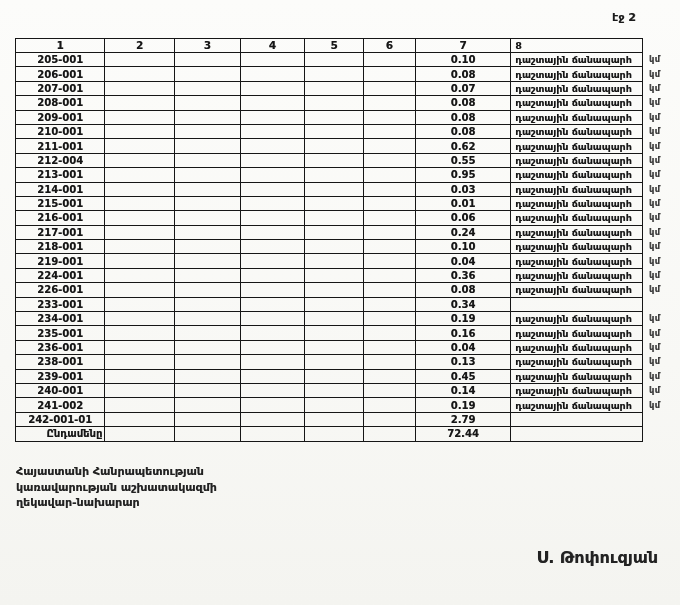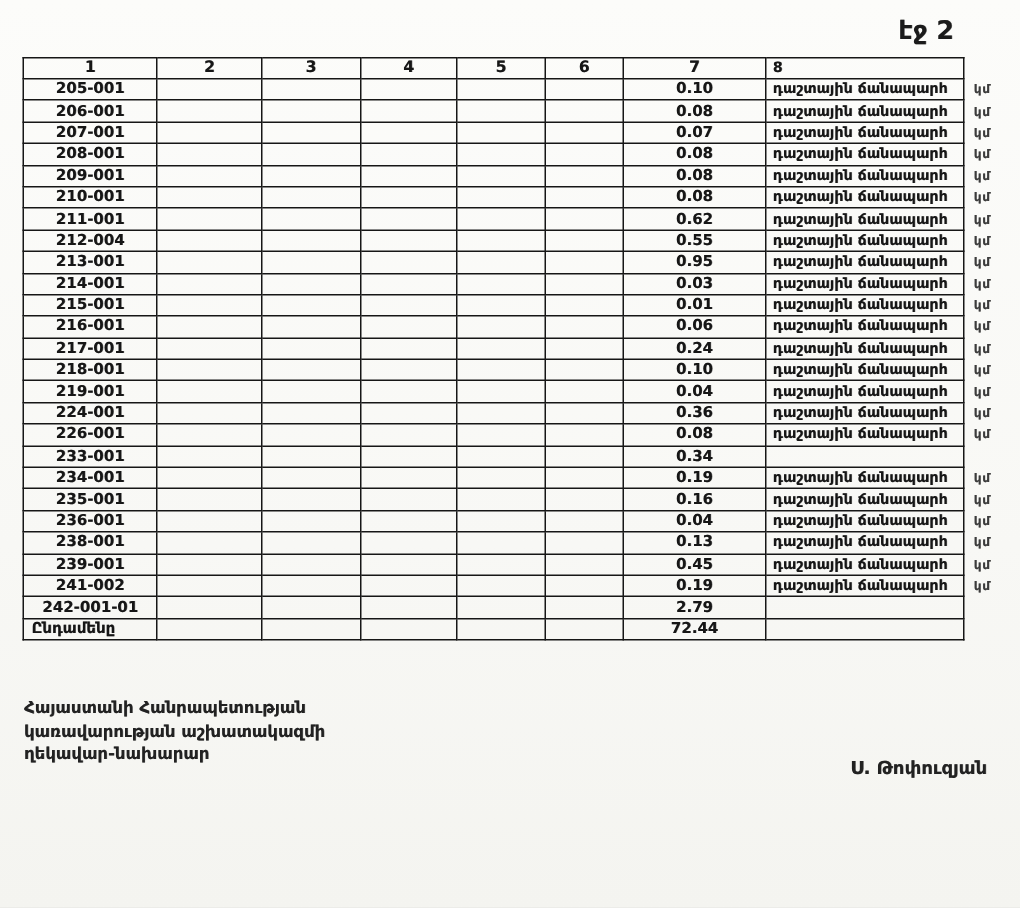--- a/index.html
+++ b/index.html
@@ -16,21 +16,21 @@
     height: 605px;
     background: linear-gradient(180deg, #fcfcfa 0%, #f8f8f5 60%, #f4f4f0 100%);
     font-family: "DejaVu Sans", sans-serif;
     color: #1b1b1b;
     text-shadow: 0.3px 0.3px 0.4px rgba(25,25,25,0.55);
   }
   .page-num {
     position: absolute;
     top: 11px;
     right: 44px;
-    font-size: 17px;
+    font-size: 11px;
     font-weight: 700;
   }
   table.grid {
     position: absolute;
     left: 15px;
     top: 38px;
     border-collapse: collapse;
     table-layout: fixed;
   }
   .grid th, .grid td {
@@ -57,35 +57,35 @@
     border: none;
     width: 30px;
     background: transparent;
     font-size: 8px;
     font-weight: 700;
     color: #3c3c3c;
     text-align: left;
     padding-left: 6px;
     letter-spacing: 0.5px;
   }
-  .grid tr.total td:nth-child(1) { text-align: left; padding-left: 5px; }
+  .grid tr.total td:nth-child(1) { text-align: right; padding-left: 5px; }
   .org {
     position: absolute;
     left: 16px;
     top: 464px;
     font-size: 11px;
     font-weight: 700;
     line-height: 15.5px;
     color: #222;
   }
   .sig {
     position: absolute;
     right: 22px;
-    top: 505px;
-    font-size: 12px;
+    top: 548px;
+    font-size: 16px;
     font-weight: 700;
     color: #222;
   }
 </style>
 </head>
 <body>
 
 <div class="page">
 
   <div class="page-num">էջ 2</div>
@@ -352,20 +352,31 @@
           <td></td>
           <td></td>
           <td></td>
           <td></td>
           <td></td>
           <td>0.45</td>
           <td>դաշտային ճանապարհ</td>
           <td class="margin-cell">կմ</td>
         </tr>
         <tr>
+          <td>240-001</td>
+          <td></td>
+          <td></td>
+          <td></td>
+          <td></td>
+          <td></td>
+          <td>0.14</td>
+          <td>դաշտային ճանապարհ</td>
+          <td class="margin-cell">կմ</td>
+        </tr>
+        <tr>
           <td>241-002</td>
           <td></td>
           <td></td>
           <td></td>
           <td></td>
           <td></td>
           <td>0.19</td>
           <td>դաշտային ճանապարհ</td>
           <td class="margin-cell">կմ</td>
         </tr>

